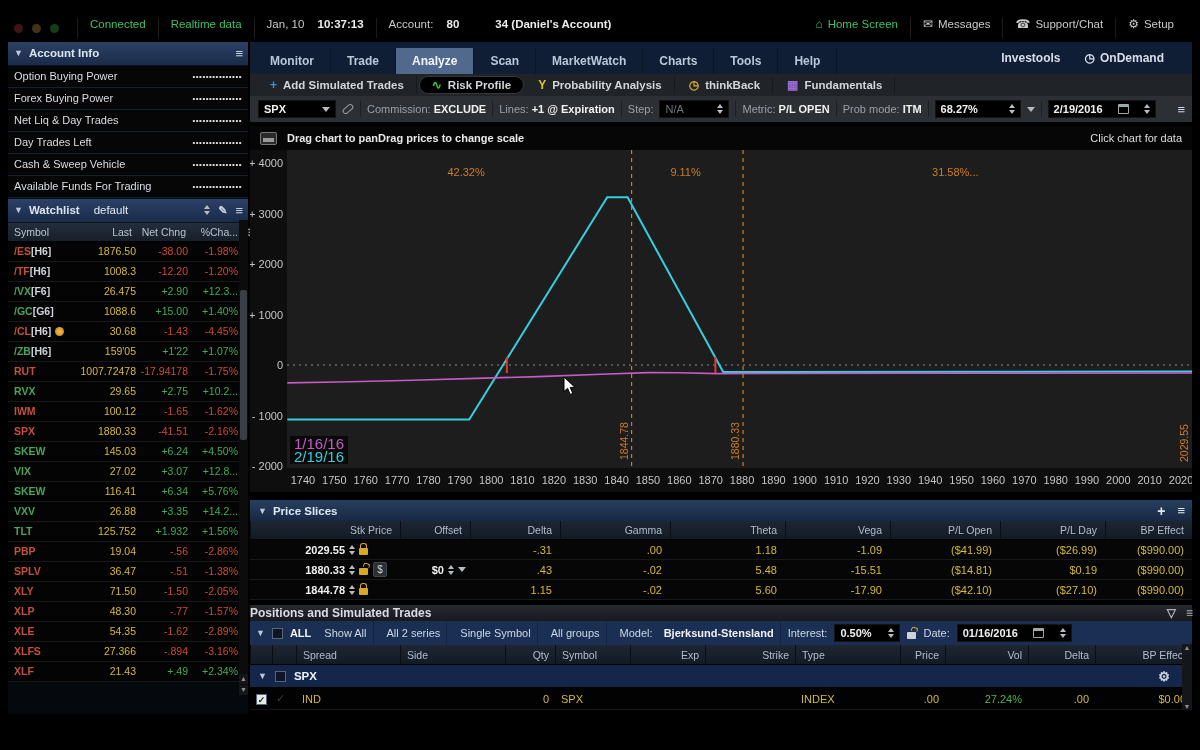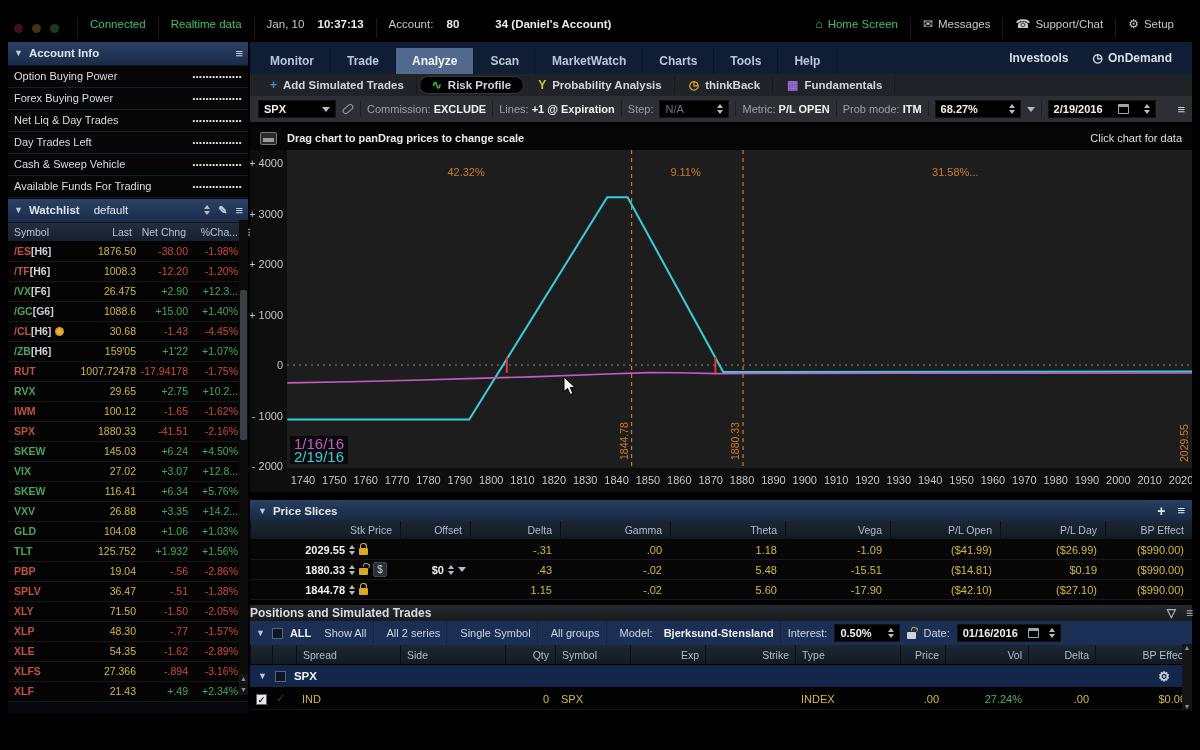--- a/index.html
+++ b/index.html
@@ -47,21 +47,21 @@
   .sym-up{color:#49a558;}
   .badge{display:inline-block;width:9px;height:9px;border-radius:50%;background:radial-gradient(#f5c044,#c77b16);margin-left:4px;vertical-align:-1px;}
   .wl-scroll{position:absolute;right:0;top:0;width:9px;height:475px;background:#0c0c0c;}
   .wl-scroll .thumb{position:absolute;left:1px;width:7px;top:70px;height:150px;background:#3a3f46;border-radius:2px;}
   .wl-scroll .ar{position:absolute;left:0;width:9px;height:10px;color:#8a8f96;font-size:7px;text-align:center;line-height:10px;background:#14161a;}
 
   
   .menubar{height:32px;background:#0f1e35;display:flex;align-items:flex-end;padding:0 0 0 4px;text-align:right;}
   .tab{height:26px;display:flex;align-items:center;padding:0 16px;color:#bac7d9;font-size:12px;font-weight:bold;border-right:1px solid #0a1626;}
   .tab.active{background:#51698c;color:#f2f6fb;}
-  .menu-right{margin-left:auto;display:flex;align-items:center;height:100%;gap:4px;padding-right:10px;color:#d7dee8;font-size:12px;font-weight:bold;}
+  .menu-right{margin-left:auto;display:flex;align-items:center;height:100%;gap:4px;padding-right:18px;color:#d7dee8;font-size:12px;font-weight:bold;}
   .menu-right .item{display:flex;align-items:center;gap:5px;padding:0 10px;}
 
   
   .toolbar{height:22px;background:#202327;display:flex;align-items:center;padding-left:8px;gap:2px;}
   .tool{display:flex;align-items:center;gap:6px;color:#d2d6db;font-size:11.5px;font-weight:bold;padding:1px 12px;border-right:1px solid #17191c;height:18px;}
   .tool.active{background:#000;border-radius:9px;border:1px solid #34373c;}
   .tool .ic{font-weight:bold;font-size:12px;}
 
   
   .paramsbar{height:26px;background:#2c2f34;display:flex;align-items:center;padding:0 8px;font-size:11px;color:#9aa0a8;gap:6px;}
@@ -298,26 +298,20 @@
             <span><span class="sym sym-up">SKEW</span></span>
             <span class="r yellow">116.41</span>
             <span class="r up">+6.34</span>
             <span class="r up">+5.76%</span>
           </div>
           <div class="wl-row">
             <span><span class="sym sym-up">VXV</span></span>
             <span class="r yellow">26.88</span>
             <span class="r up">+3.35</span>
             <span class="r up">+14.2...</span>
-          </div>
-          <div class="wl-row">
-            <span><span class="sym sym-up">GLD</span></span>
-            <span class="r yellow">104.08</span>
-            <span class="r up">+1.06</span>
-            <span class="r up">+1.03%</span>
           </div>
           <div class="wl-row">
             <span><span class="sym sym-up">TLT</span></span>
             <span class="r yellow">125.752</span>
             <span class="r up">+1.932</span>
             <span class="r up">+1.56%</span>
           </div>
           <div class="wl-row">
             <span><span class="sym sym-dn">PBP</span></span>
             <span class="r yellow">19.04</span>
@@ -649,21 +643,21 @@
         <span>Interest:</span>
         <span class="inputbox" style="width:66px;justify-content:space-between;">
             <span>0.50%</span>
             <span class="spin">
               <i class="su"></i>
               <i class="sd"></i>
             </span>
           </span>
         <span class="lock open" style="background:#cfd3d8;"></span>
         <span>Date:</span>
-        <span class="inputbox" style="width:104px;justify-content:space-between;text-align:right;">
+        <span class="inputbox" style="width:115px;justify-content:space-between;text-align:right;">
             <span>01/16/2016</span>
             <span class="cal"></span>
             <span class="spin">
               <i class="su"></i>
               <i class="sd"></i>
             </span>
           </span>
       </div>
       <div class="pos-cols" id="pos-cols">
           <span class="c"></span>

